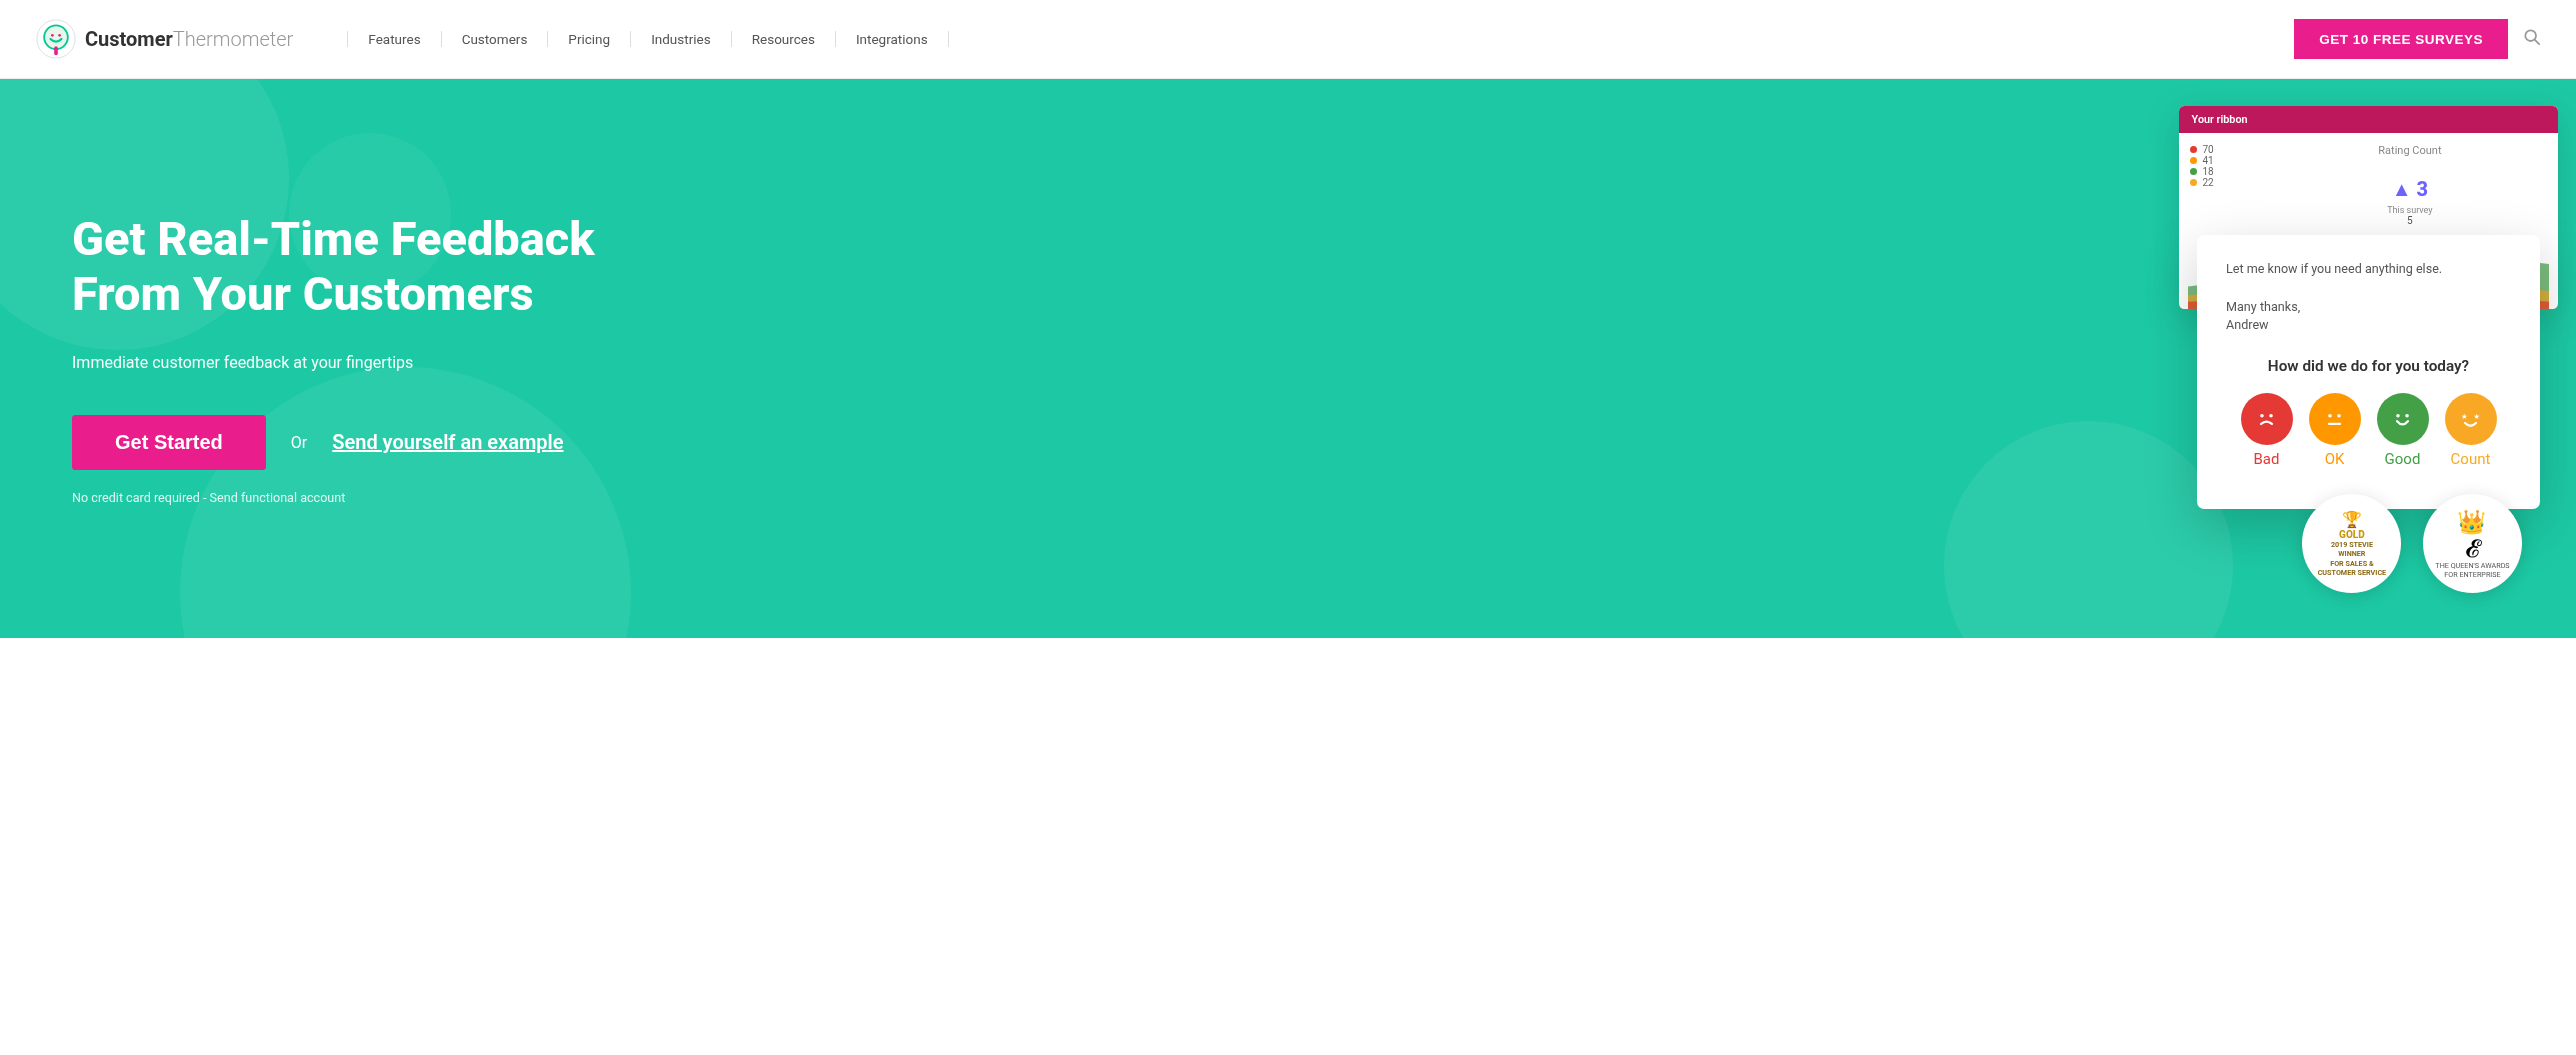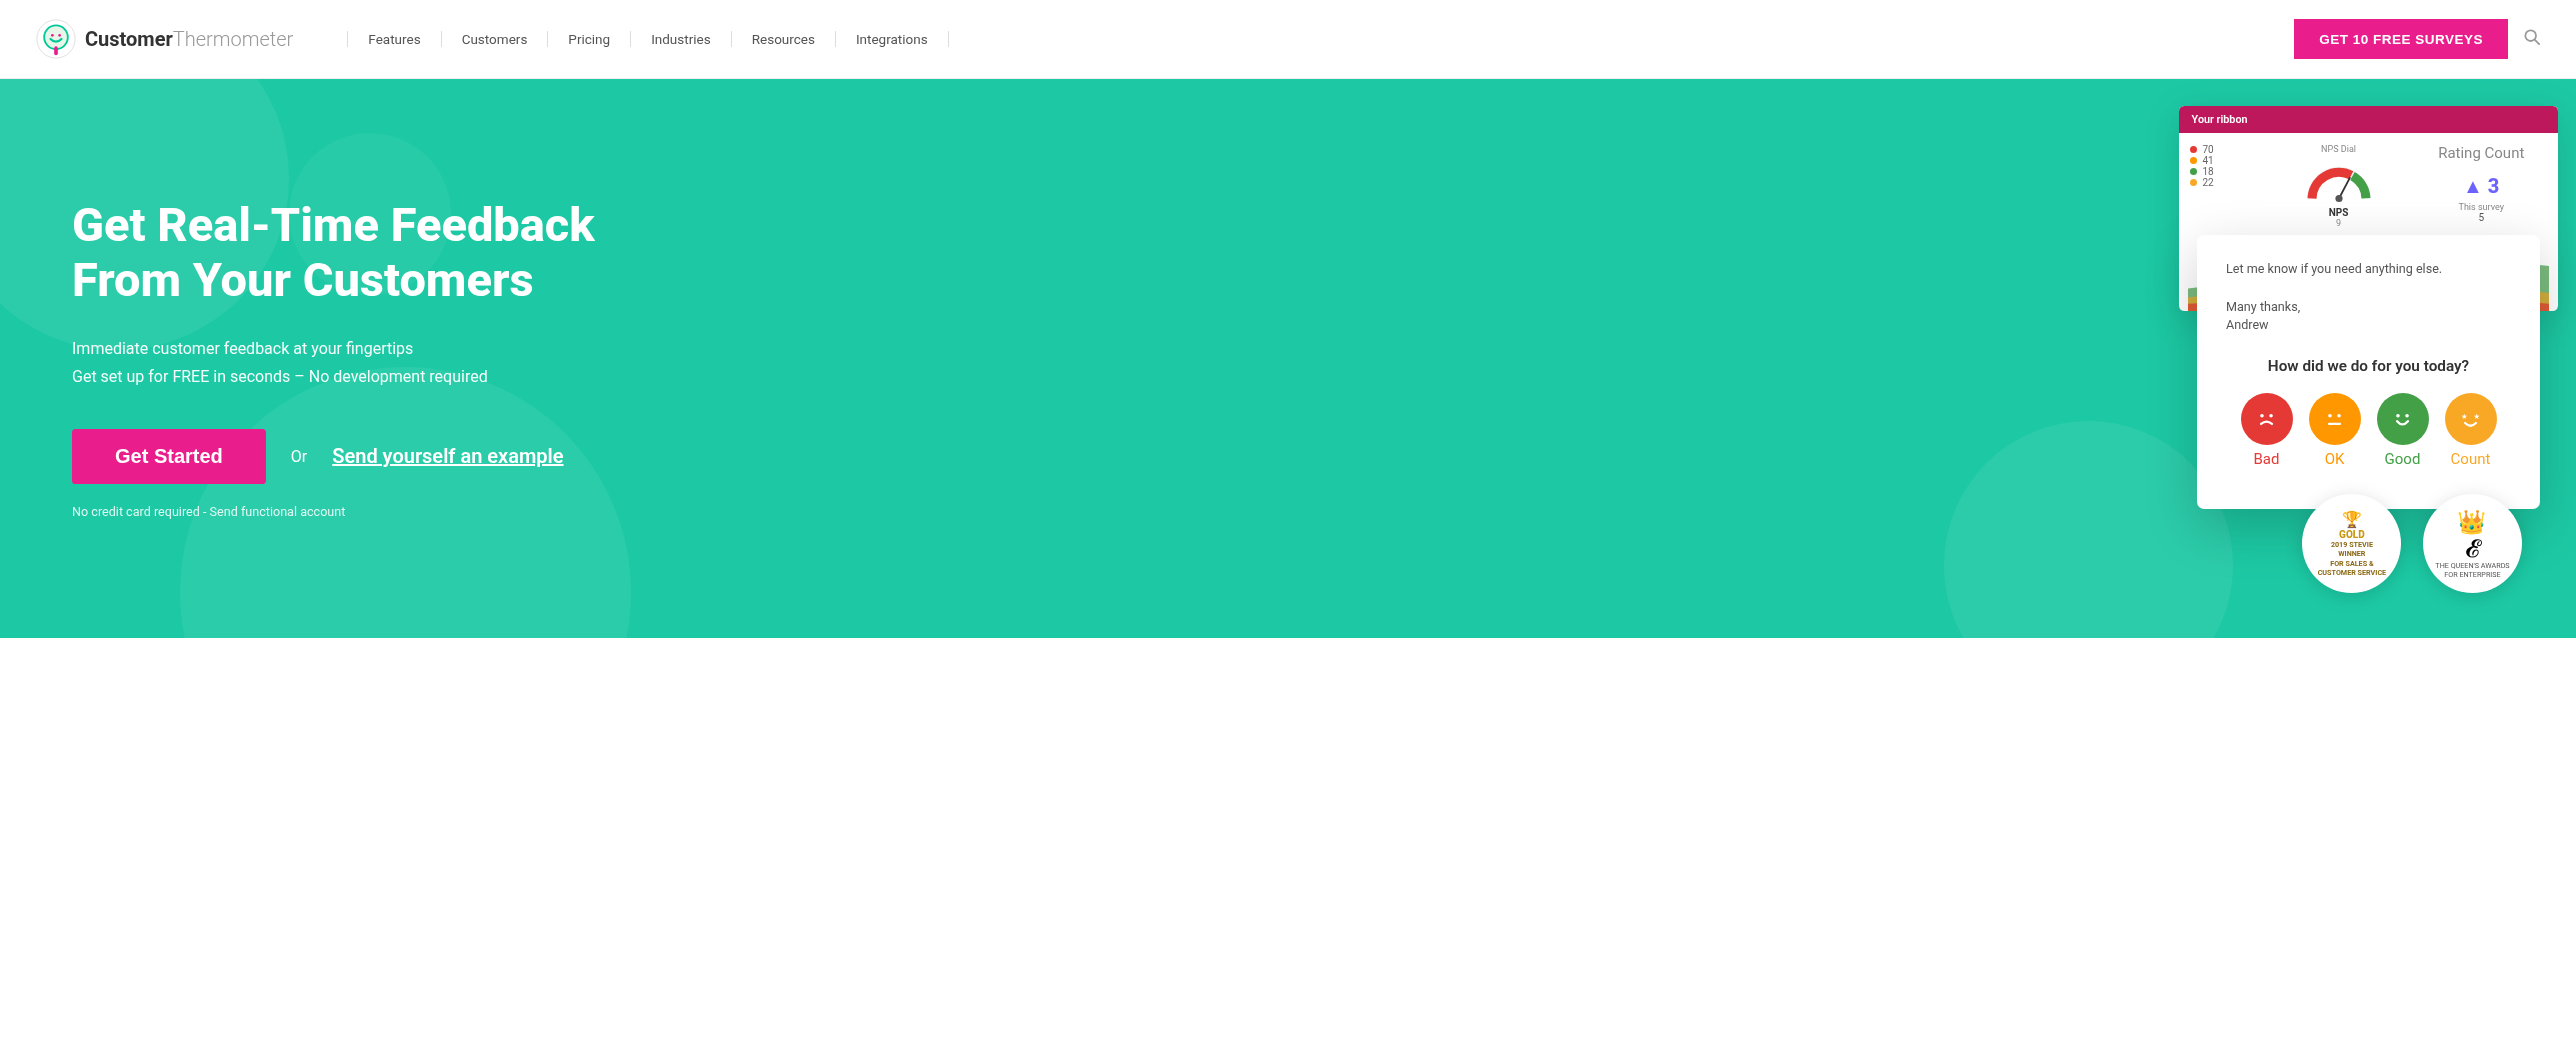--- a/index.html
+++ b/index.html
@@ -382,21 +382,20 @@
 
 <section class="hero">
   <div class="circle-right"></div>
   <div class="circle-right2"></div>
 
   <div class="hero-content">
     <h1 class="hero-title">Get Real-Time Feedback From Your Customers</h1>
 
     <ul class="hero-bullets">
       <li>Immediate customer feedback at your fingertips</li>
-      <li>Get set up for FREE in seconds – No development required</li>
     </ul>
 
     <div class="hero-actions">
       <button class="get-started-btn">Get Started</button>
       <span class="send-example-text">Or</span>
       <a class="send-example-link" href="#">Send yourself an example</a>
     </div>
     <p class="no-credit-card">No credit card required - Send functional account</p>
   </div>
 
@@ -420,35 +419,23 @@
           <div class="stat-row">
             <div class="stat-dot green"></div>
             <span>18</span>
           </div>
           <div class="stat-row">
             <div class="stat-dot yellow"></div>
             <span>22</span>
           </div>
         </div>
 
+
         <div style="flex:1; text-align:center;">
-          <div style="font-size:9px;color:#888;margin-bottom:3.6px;">NPS Dial</div>
-          <svg width="72" height="45" viewBox="0 0 80 50">
-            <path d="M10 45 A30 30 0 0 1 70 45" fill="none" stroke="#eee" stroke-width="10"></path>
-            <path d="M10 45 A30 30 0 0 1 55 20" fill="none" stroke="#e53935" stroke-width="10" stroke-dasharray="60 100"></path>
-            <path d="M55 20 A30 30 0 0 1 70 45" fill="none" stroke="#43a047" stroke-width="10" stroke-dasharray="30 100"></path>
-            <line x1="40" y1="45" x2="52" y2="22" stroke="#333" stroke-width="2" stroke-linecap="round"></line>
-            <circle cx="40" cy="45" r="4" fill="#555"></circle>
-          </svg>
-          <div style="font-size:10px;font-weight:700;color:#333;">NPS</div>
-          <div style="font-size:9px;color:#888;">9</div>
-        </div>
-
-        <div style="flex:1; text-align:center;">
-          <div style="font-size:15px;color:#888;margin-bottom:12px;">Rating Count</div>
+          <div style="font-size:11px;color:#888;margin-bottom:20px;">Rating Count</div>
           <div style="display:flex;align-items:center;justify-content:center;gap:5.4px;">
             <span style="font-size:20px;font-weight:800;color:#6c63ff;">▲ 3</span>
           </div>
           <div style="font-size:9px;color:#888;margin-top:3.6px;">This survey</div>
           <div style="font-size:10px;color:#555;">5</div>
         </div>
       </div>
 
       <div class="dashboard-chart">
         <svg class="chart-svg" viewBox="0 0 400 80" preserveAspectRatio="none">

